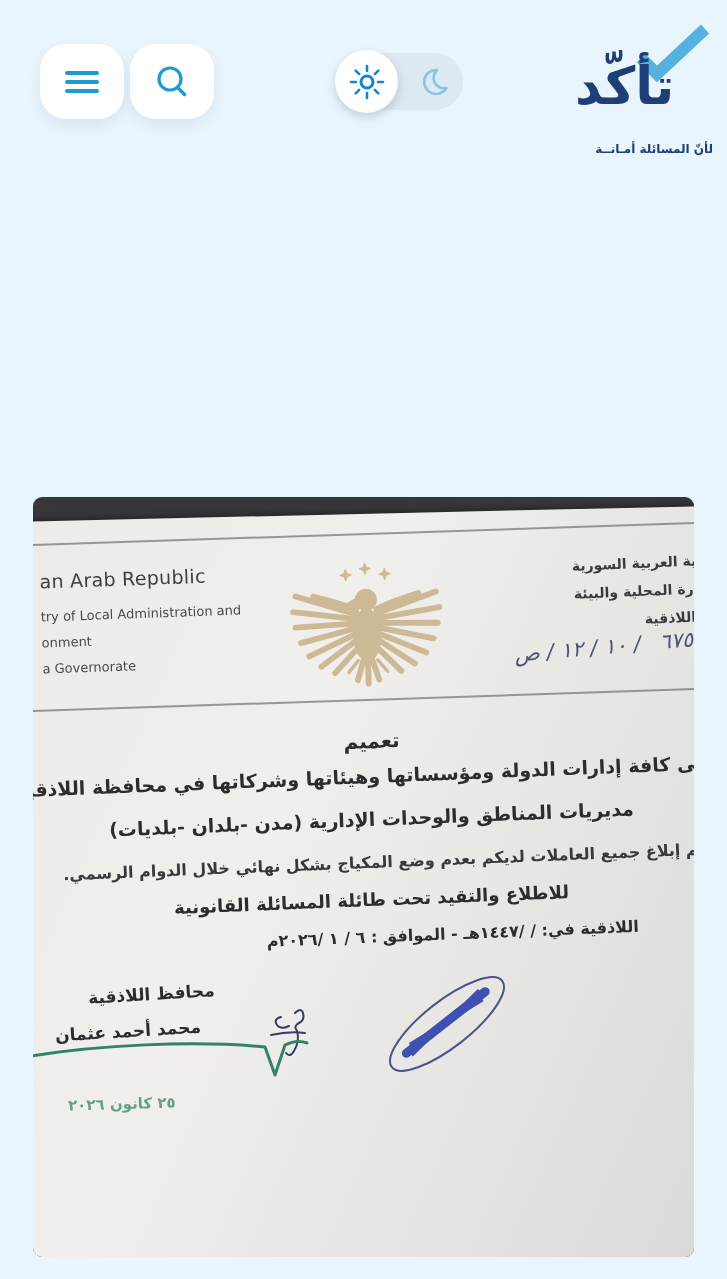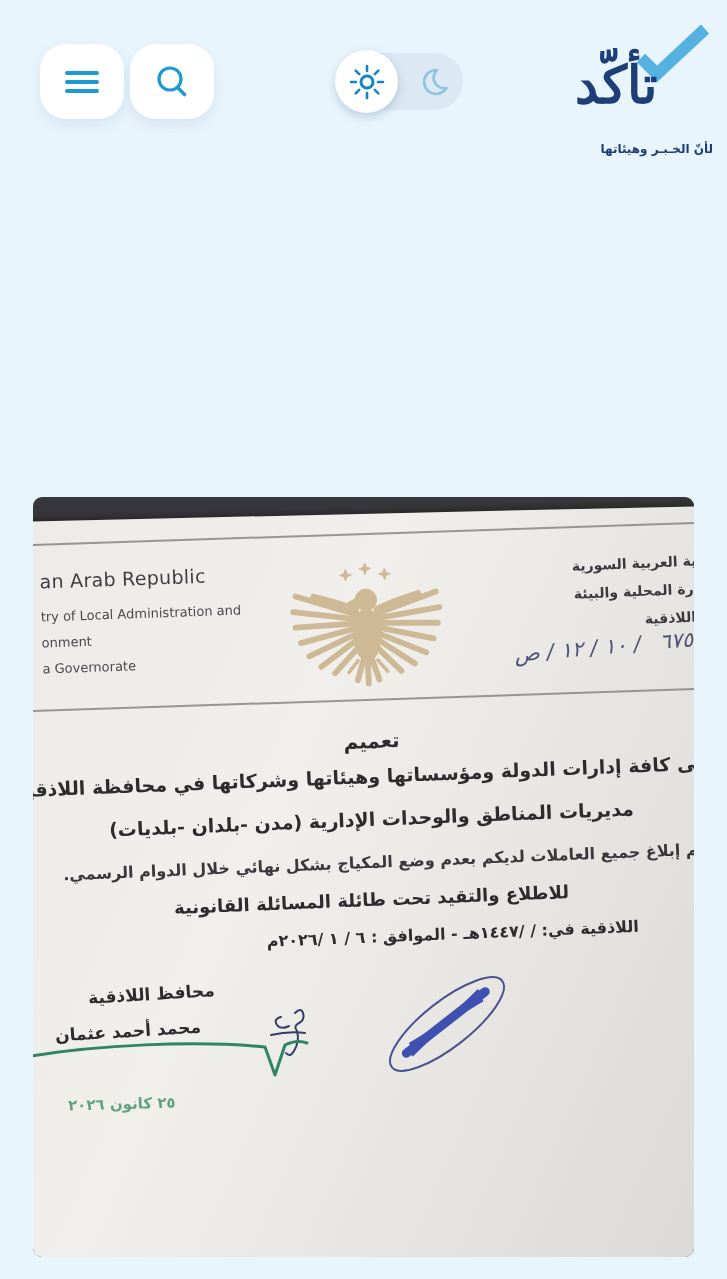--- a/index.html
+++ b/index.html
@@ -27,21 +27,21 @@
     background:#dce8f2;cursor:pointer;border:none;padding:0;
   }
   .toggle .knob{
     position:absolute;left:-2px;top:-3px;width:63px;height:63px;border-radius:50%;
     background:#ffffff;box-shadow:0 4px 10px rgba(100,140,170,.35);
     display:flex;align-items:center;justify-content:center;
   }
   .toggle .moon{position:absolute;right:13px;top:13px;}
 
   .logo{position:absolute;right:14px;top:28px;width:138px;height:112px;cursor:pointer;}
-  .logo .mark{position:absolute;right:0;top:0;width:138px;height:90px;font-family:Liberation Serif, serif;}
+  .logo .mark{position:absolute;right:0;top:0;width:138px;height:90px;}
   .logo .word{
     position:absolute;right:0;bottom:6px;width:100%;text-align:left;
     font-size:52px;font-weight:bold;color:#1d3e77;line-height:1;direction:rtl;
   }
   .logo .check{position:absolute;right:2px;top:-4px;}
   .logo .tagline{
     position:absolute;right:0;bottom:-16px;width:100%;text-align:right;
     font-size:12px;font-weight:bold;color:#1d3e77;direction:rtl;letter-spacing:.5px;
   }
 
@@ -145,21 +145,21 @@
     </span>
   </button>
 
   <div class="logo">
     <div class="mark">
       <svg class="check" width="76" height="58" viewBox="0 0 76 58">
         <polyline points="6,34 22,50 70,5" fill="none" stroke="#55b2e0" stroke-width="12"></polyline>
       </svg>
       <div class="word">تأكّد</div>
     </div>
-    <div class="tagline">لأنّ الخـبـر وهيئاتها</div>
+    <div class="tagline">لأنّ المسائلة أمـانــة</div>
   </div>
 
 
   <figure class="photo" style="margin:0">
     <div class="paper"></div>
 
     <div class="doc-el rule rule-top"></div>
     <div class="doc-el rule rule-bottom"></div>
 
     <div class="doc-el lh-en">

